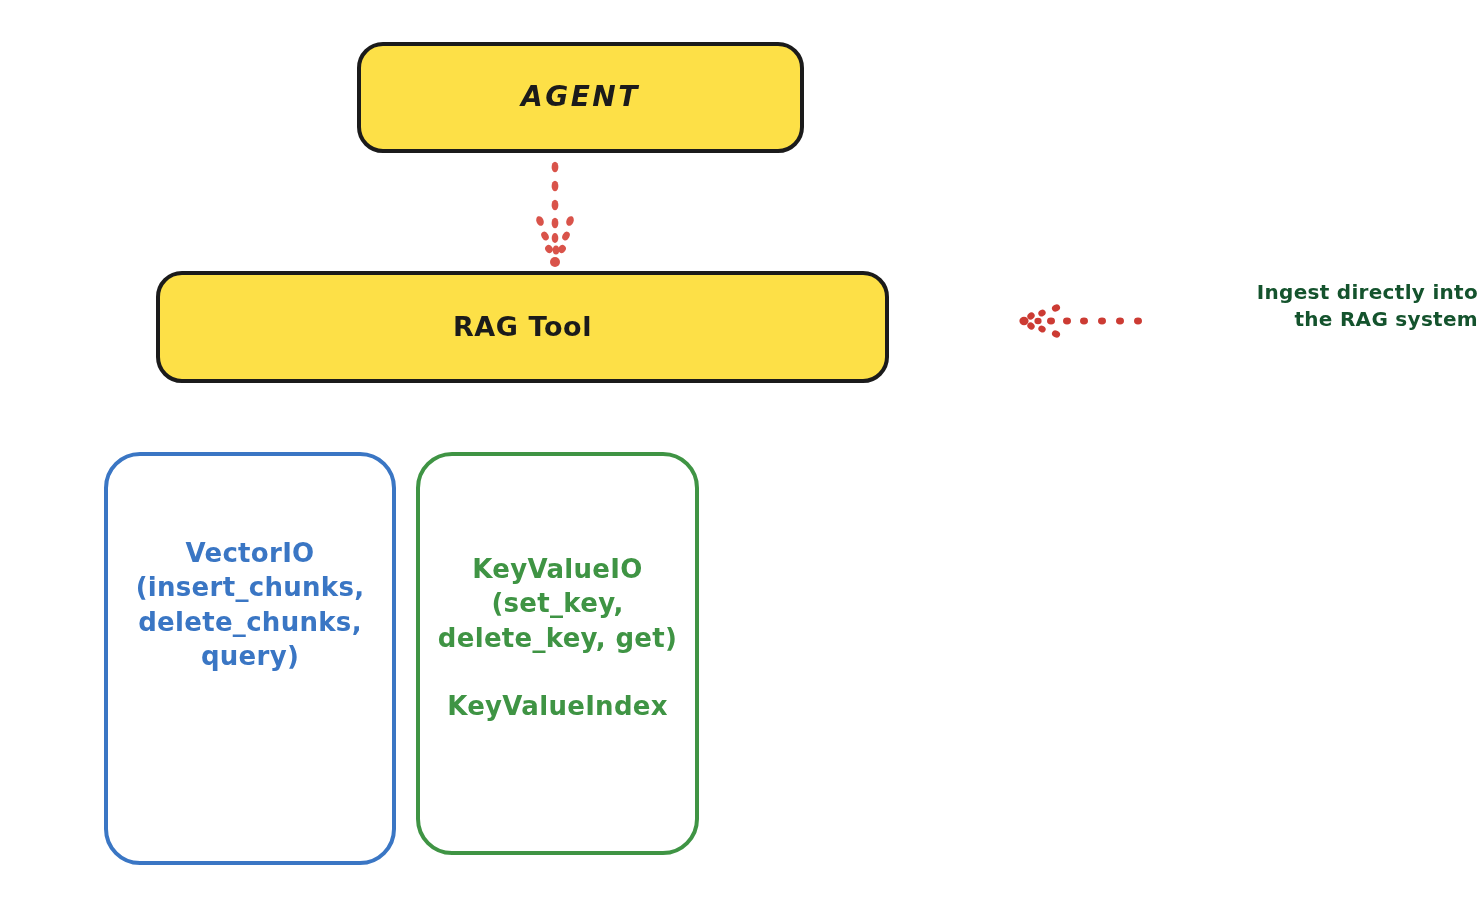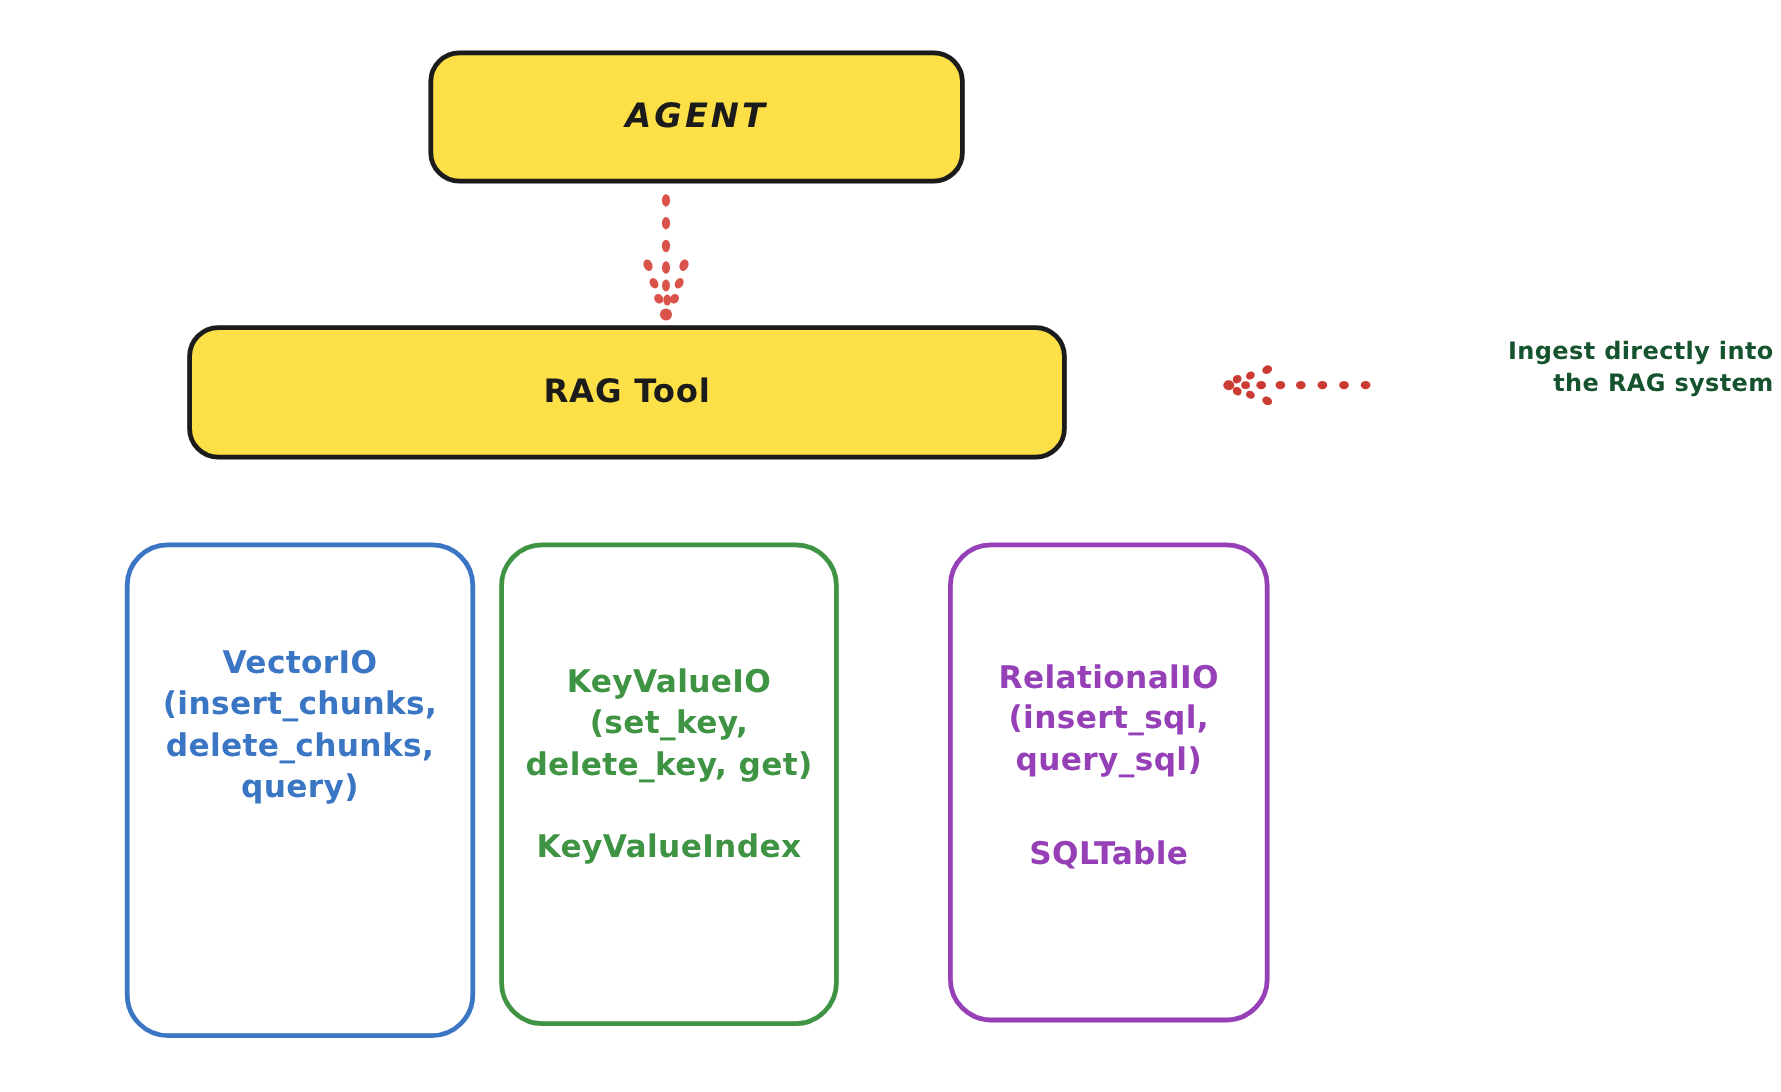--- a/index.html
+++ b/index.html
@@ -206,20 +206,14 @@
 query)</div>
   </div>
 
   <div class="provider" id="key-value-io-node">
     <div class="api-text">KeyValueIO
 (set_key,
 delete_key, get)</div>
     <div class="type-text">KeyValueIndex</div>
   </div>
 
-  <div class="provider" id="relational-io-node">
-    <div class="api-text">RelationalIO
-(insert_sql,
-query_sql)</div>
-    <div class="type-text">SQLTable</div>
-  </div>
 
 </div>
 
 </body></html>

